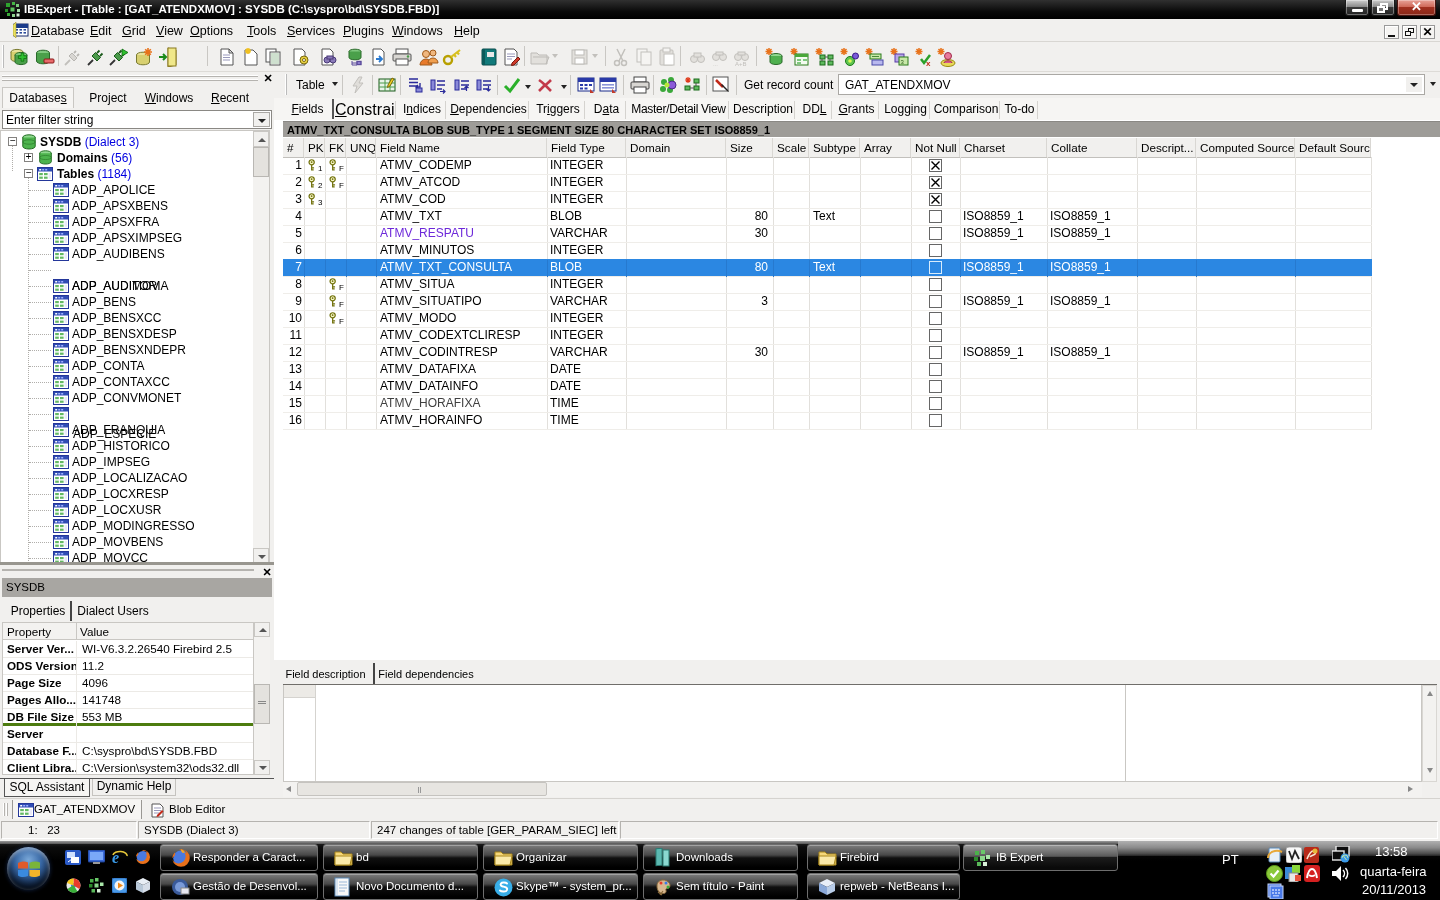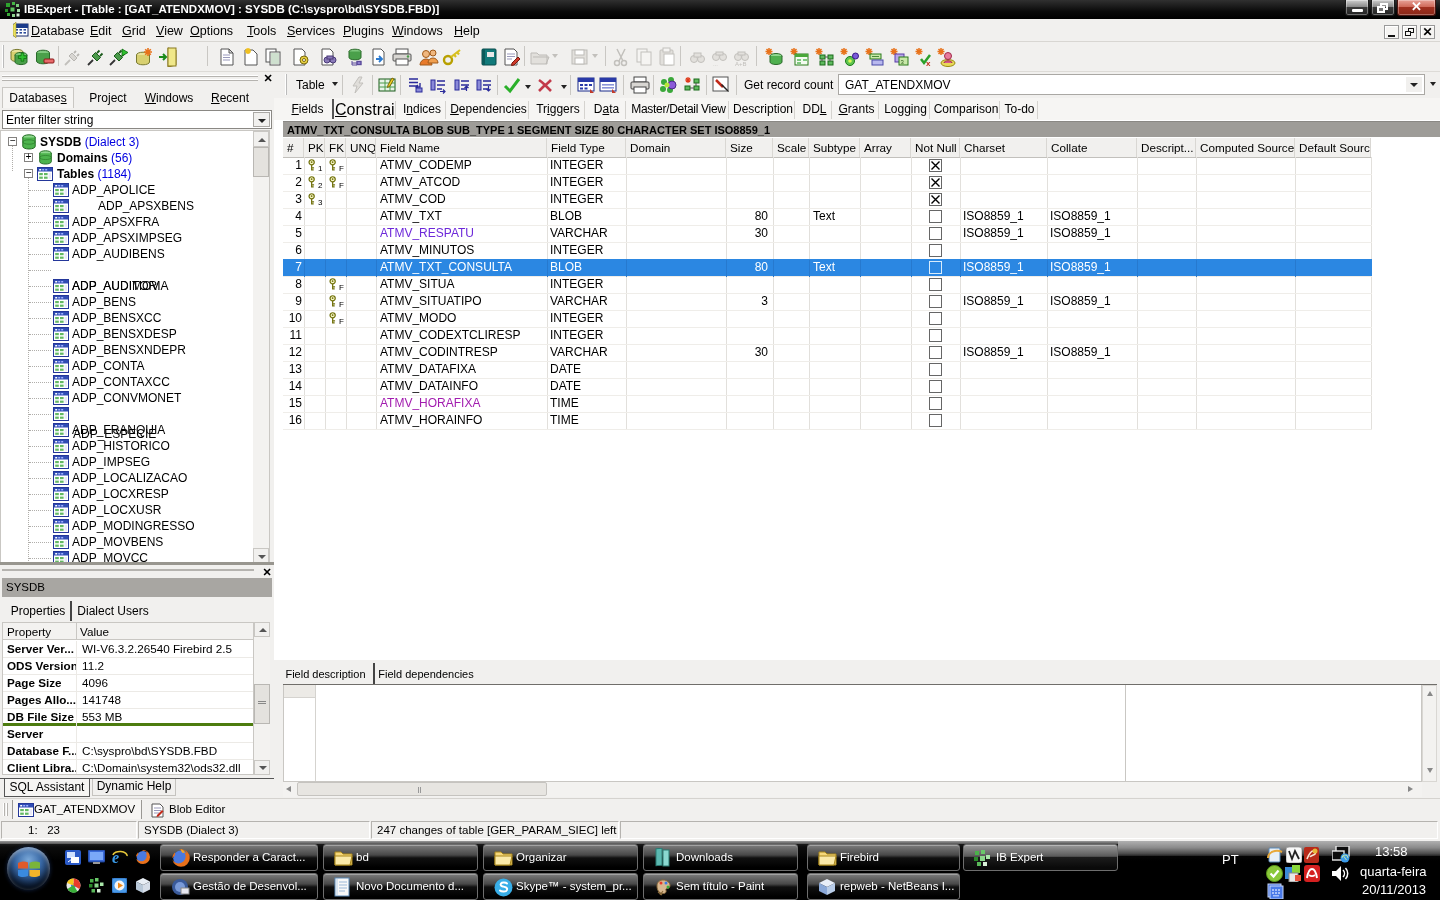--- a/index.html
+++ b/index.html
@@ -442,21 +442,21 @@
     <div class="treerow" style="top:51px;left:0;width:270px;">
       <svg style="position:absolute;left:52px;top:1px" width="16" height="14">
           <use href="#tbl"></use>
         </svg>
       <span style="position:absolute;left:71px;">ADP_APOLICE</span>
     </div>
     <div class="treerow" style="top:67px;left:0;width:270px;">
       <svg style="position:absolute;left:52px;top:1px" width="16" height="14">
           <use href="#tbl"></use>
         </svg>
-      <span style="position:absolute;left:71px;margin-left:26px;">ADP_APSXBENS</span>
+      <span style="position:absolute;left:71px;">ADP_APSXBENS</span>
     </div>
     <div class="treerow" style="top:83px;left:0;width:270px;">
       <svg style="position:absolute;left:52px;top:1px" width="16" height="14">
           <use href="#tbl"></use>
         </svg>
       <span style="position:absolute;left:71px;">ADP_APSXFRA</span>
     </div>
     <div class="treerow" style="top:99px;left:0;width:270px;">
       <svg style="position:absolute;left:52px;top:1px" width="16" height="14">
           <use href="#tbl"></use>
@@ -669,21 +669,21 @@
         <span style="position:absolute;left:79px;top:1px;white-space:nowrap"></span>
         <div style="position:absolute;left:73px;top:0;width:1px;height:17px;background:#eceae6"></div>
       </div>
     <div style="position:absolute;left:0;top:120px;width:250px;height:17px;border-bottom:1px solid #eceae6;">
         <span style="position:absolute;left:4px;top:1px;font-weight:bold;white-space:nowrap;width:69px;overflow:hidden">Database F...</span>
         <span style="position:absolute;left:79px;top:1px;white-space:nowrap">C:\syspro\bd\SYSDB.FBD</span>
         <div style="position:absolute;left:73px;top:0;width:1px;height:17px;background:#eceae6"></div>
       </div>
     <div style="position:absolute;left:0;top:137px;width:250px;height:17px;border-bottom:1px solid #eceae6;">
         <span style="position:absolute;left:4px;top:1px;font-weight:bold;white-space:nowrap;width:69px;overflow:hidden">Client Libra...</span>
-        <span style="position:absolute;left:79px;top:1px;white-space:nowrap">C:\Domain\system32\ods32.dll</span>
+        <span style="position:absolute;left:79px;top:1px;white-space:nowrap">C:\Version\system32\ods32.dll</span>
         <div style="position:absolute;left:73px;top:0;width:1px;height:17px;background:#eceae6"></div>
       </div>
   </div>
   <div style="position:absolute;left:254px;top:550px;width:16px;height:153px;background:#f3f2f0;">
     <div style="position:absolute;left:0;top:0;width:16px;height:15px;background:#f1f0ee;border:1px solid #c9c7c3;">
         <div style="position:absolute;left:4px;top:5px;width:0;height:0;border:4px solid transparent;border-bottom:4px solid #555;border-top:none;"></div>
       </div>
     <div style="position:absolute;left:0;top:62px;width:16px;height:40px;background:#e4e2de;border:1px solid #b9b7b3;">
         <div style="margin:16px 3px;border-top:1px solid #888;border-bottom:1px solid #888;height:3px;"></div>
       </div>
@@ -1022,21 +1022,21 @@
   <div class="gcell" style="left:1050px;top:344px;width:80px;color:#000">ISO8859_1</div>
   <div class="gcell" style="left:283px;top:361px;width:19px;text-align:right;color:#000">13</div>
   <div class="gcell" style="left:380px;top:361px;width:165px;color:#000">ATMV_DATAFIXA</div>
   <div class="gcell" style="left:550px;top:361px;width:75px;color:#000">DATE</div>
   <div class="cb" style="left:929px;top:363px;border-color:#666;background:#fff;"></div>
   <div class="gcell" style="left:283px;top:378px;width:19px;text-align:right;color:#000">14</div>
   <div class="gcell" style="left:380px;top:378px;width:165px;color:#000">ATMV_DATAINFO</div>
   <div class="gcell" style="left:550px;top:378px;width:75px;color:#000">DATE</div>
   <div class="cb" style="left:929px;top:380px;border-color:#666;background:#fff;"></div>
   <div class="gcell" style="left:283px;top:395px;width:19px;text-align:right;color:#000">15</div>
-  <div class="gcell" style="left:380px;top:395px;width:165px;color:#a21caf">ATMV_HORAFIXA</div>
+  <div class="gcell" style="left:380px;top:395px;width:165px;color:#404040">ATMV_HORAFIXA</div>
   <div class="gcell" style="left:550px;top:395px;width:75px;color:#000">TIME</div>
   <div class="cb" style="left:929px;top:397px;border-color:#666;background:#fff;"></div>
   <div class="gcell" style="left:283px;top:412px;width:19px;text-align:right;color:#000">16</div>
   <div class="gcell" style="left:380px;top:412px;width:165px;color:#000">ATMV_HORAINFO</div>
   <div class="gcell" style="left:550px;top:412px;width:75px;color:#000">TIME</div>
   <div class="cb" style="left:929px;top:414px;border-color:#666;background:#fff;"></div>
   <div style="position:absolute;left:304px;top:260px;width:1px;height:17px;background:#2679cf"></div>
   <div style="position:absolute;left:325px;top:260px;width:1px;height:17px;background:#2679cf"></div>
   <div style="position:absolute;left:346px;top:260px;width:1px;height:17px;background:#2679cf"></div>
   <div style="position:absolute;left:376px;top:260px;width:1px;height:17px;background:#2679cf"></div>

